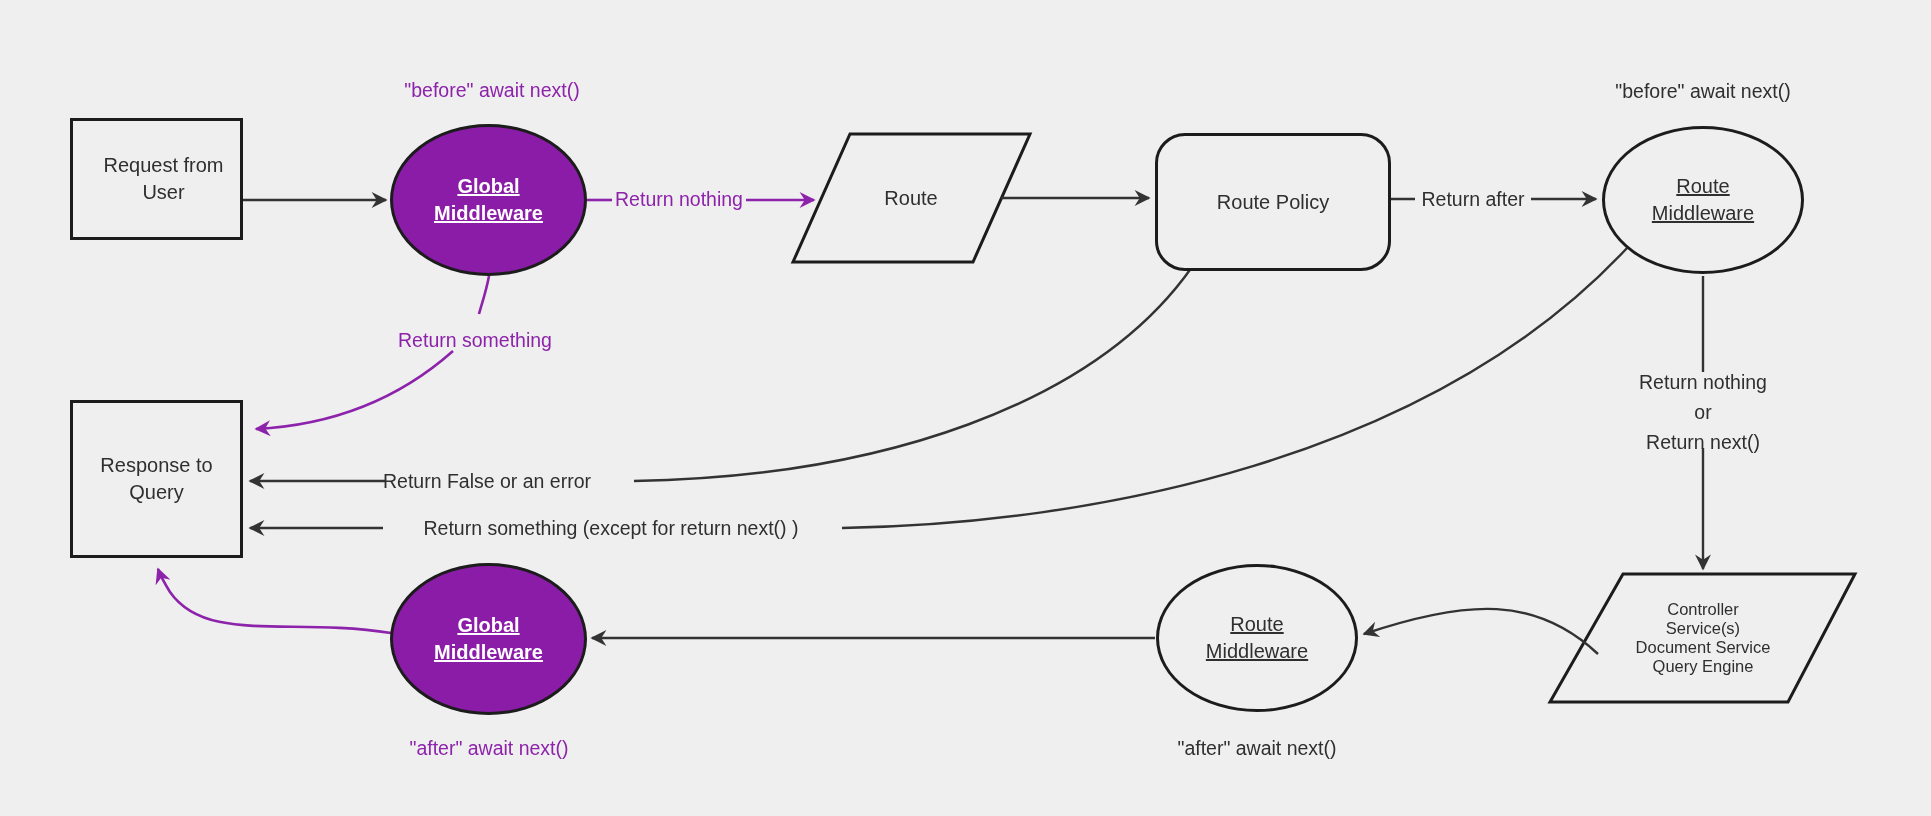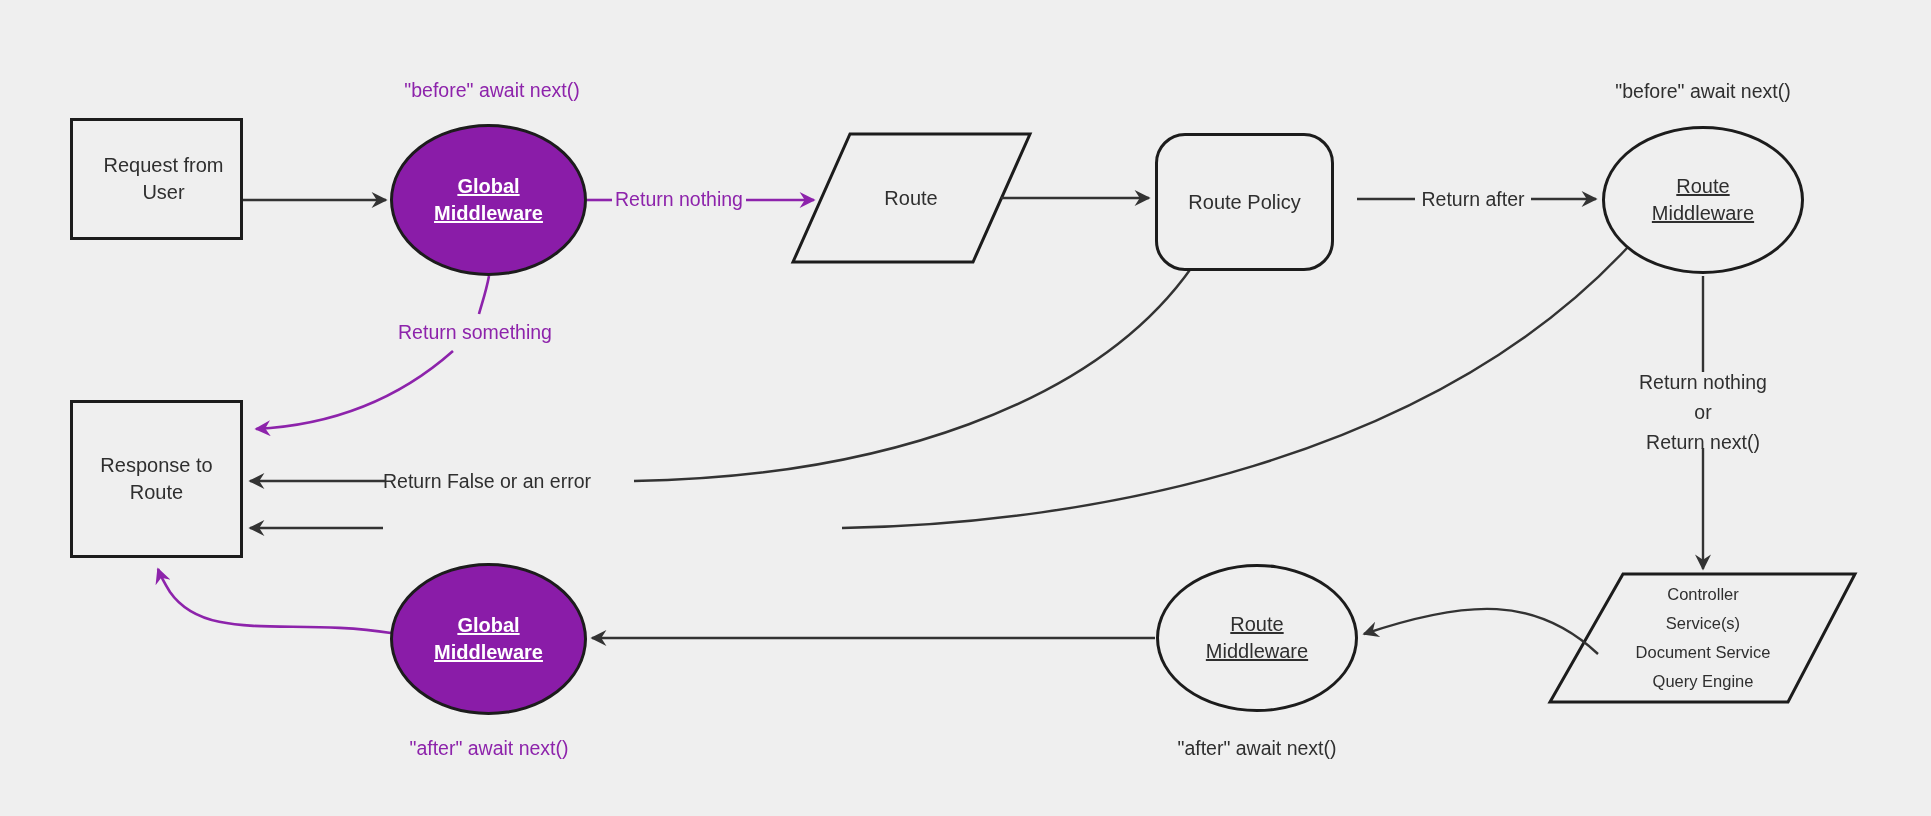--- a/index.html
+++ b/index.html
@@ -65,21 +65,21 @@
     transform: translate(-50%, -50%);
     white-space: pre-line;
     text-align: center;
     font-size: 20px;
     line-height: 27px;
     color: var(--text-dark, #2f2f2f);
     z-index: 3;
   }
   .plabel.small {
     font-size: 16.5px;
-    line-height: 29px;
+    line-height: 19px;
   }
   .edge-label {
     position: absolute;
     transform: translate(-50%, -50%);
     white-space: pre-line;
     text-align: center;
     font-size: 19.5px;
     line-height: 30px;
     color: var(--text-dark, #2f2f2f);
     z-index: 3;
@@ -122,45 +122,46 @@
     <path class="edge" d="M1155,638 L592,638" marker-end="url(#arrow-dark)"></path>
     <path class="edge purple-stroke" d="M391,633 C290,617 206,644 170,592 C165,584 161,577 158,569" marker-end="url(#arrow-purple)"></path>
   </svg>
 
   <div class="node" style="left:70px; top:118px; width:173px; height:122px;padding-left:14px;">Request from
 User</div>
 
   <div class="node ellipse purple" style="left:390px; top:124px; width:197px; height:152px;">Global
 Middleware</div>
 
-  <div class="node rounded" style="left:1155px; top:133px; width:179px; height:138px;">Route Policy</div>
+  <div class="node rounded" style="left:1155px; top:133px; width:236px; height:138px;">Route Policy</div>
 
   <div class="node ellipse" style="left:1602px; top:126px; width:202px; height:148px;">Route
 Middleware</div>
 
   <div class="node ellipse" style="left:1156px; top:564px; width:202px; height:148px;">Route
 Middleware</div>
 
   <div class="node ellipse purple" style="left:390px; top:563px; width:197px; height:152px;">Global
 Middleware</div>
 
   <div class="node" style="left:70px; top:400px; width:173px; height:158px;">Response to
-Route</div>
+Query</div>
 
   <div class="plabel" style="left:911px; top:198px;">Route</div>
   <div class="plabel small" style="left:1703px; top:638px;">Controller
 Service(s)
 Document Service
 Query Engine</div>
 
   <div class="edge-label purple-text" style="left:492px; top:90px;">"before" await next()</div>
   <div class="edge-label purple-text" style="left:679px; top:199px;">Return nothing</div>
   <div class="edge-label" style="left:1473px; top:199px;">Return after</div>
   <div class="edge-label" style="left:1703px; top:91px;">"before" await next()</div>
   <div class="edge-label" style="left:1703px; top:412px;">Return nothing
 or
 Return next()</div>
   <div class="edge-label" style="left:487px; top:481px;">Return False or an error</div>
-  <div class="edge-label purple-text" style="left:475px; top:332px;">Return something</div>
+  <div class="edge-label" style="left:611px; top:528px;">Return something (except for return next() )</div>
+  <div class="edge-label purple-text" style="left:475px; top:340px;">Return something</div>
   <div class="edge-label purple-text" style="left:489px; top:748px;">"after" await next()</div>
   <div class="edge-label" style="left:1257px; top:748px;">"after" await next()</div>
 
 </div>
 
 </body></html>

